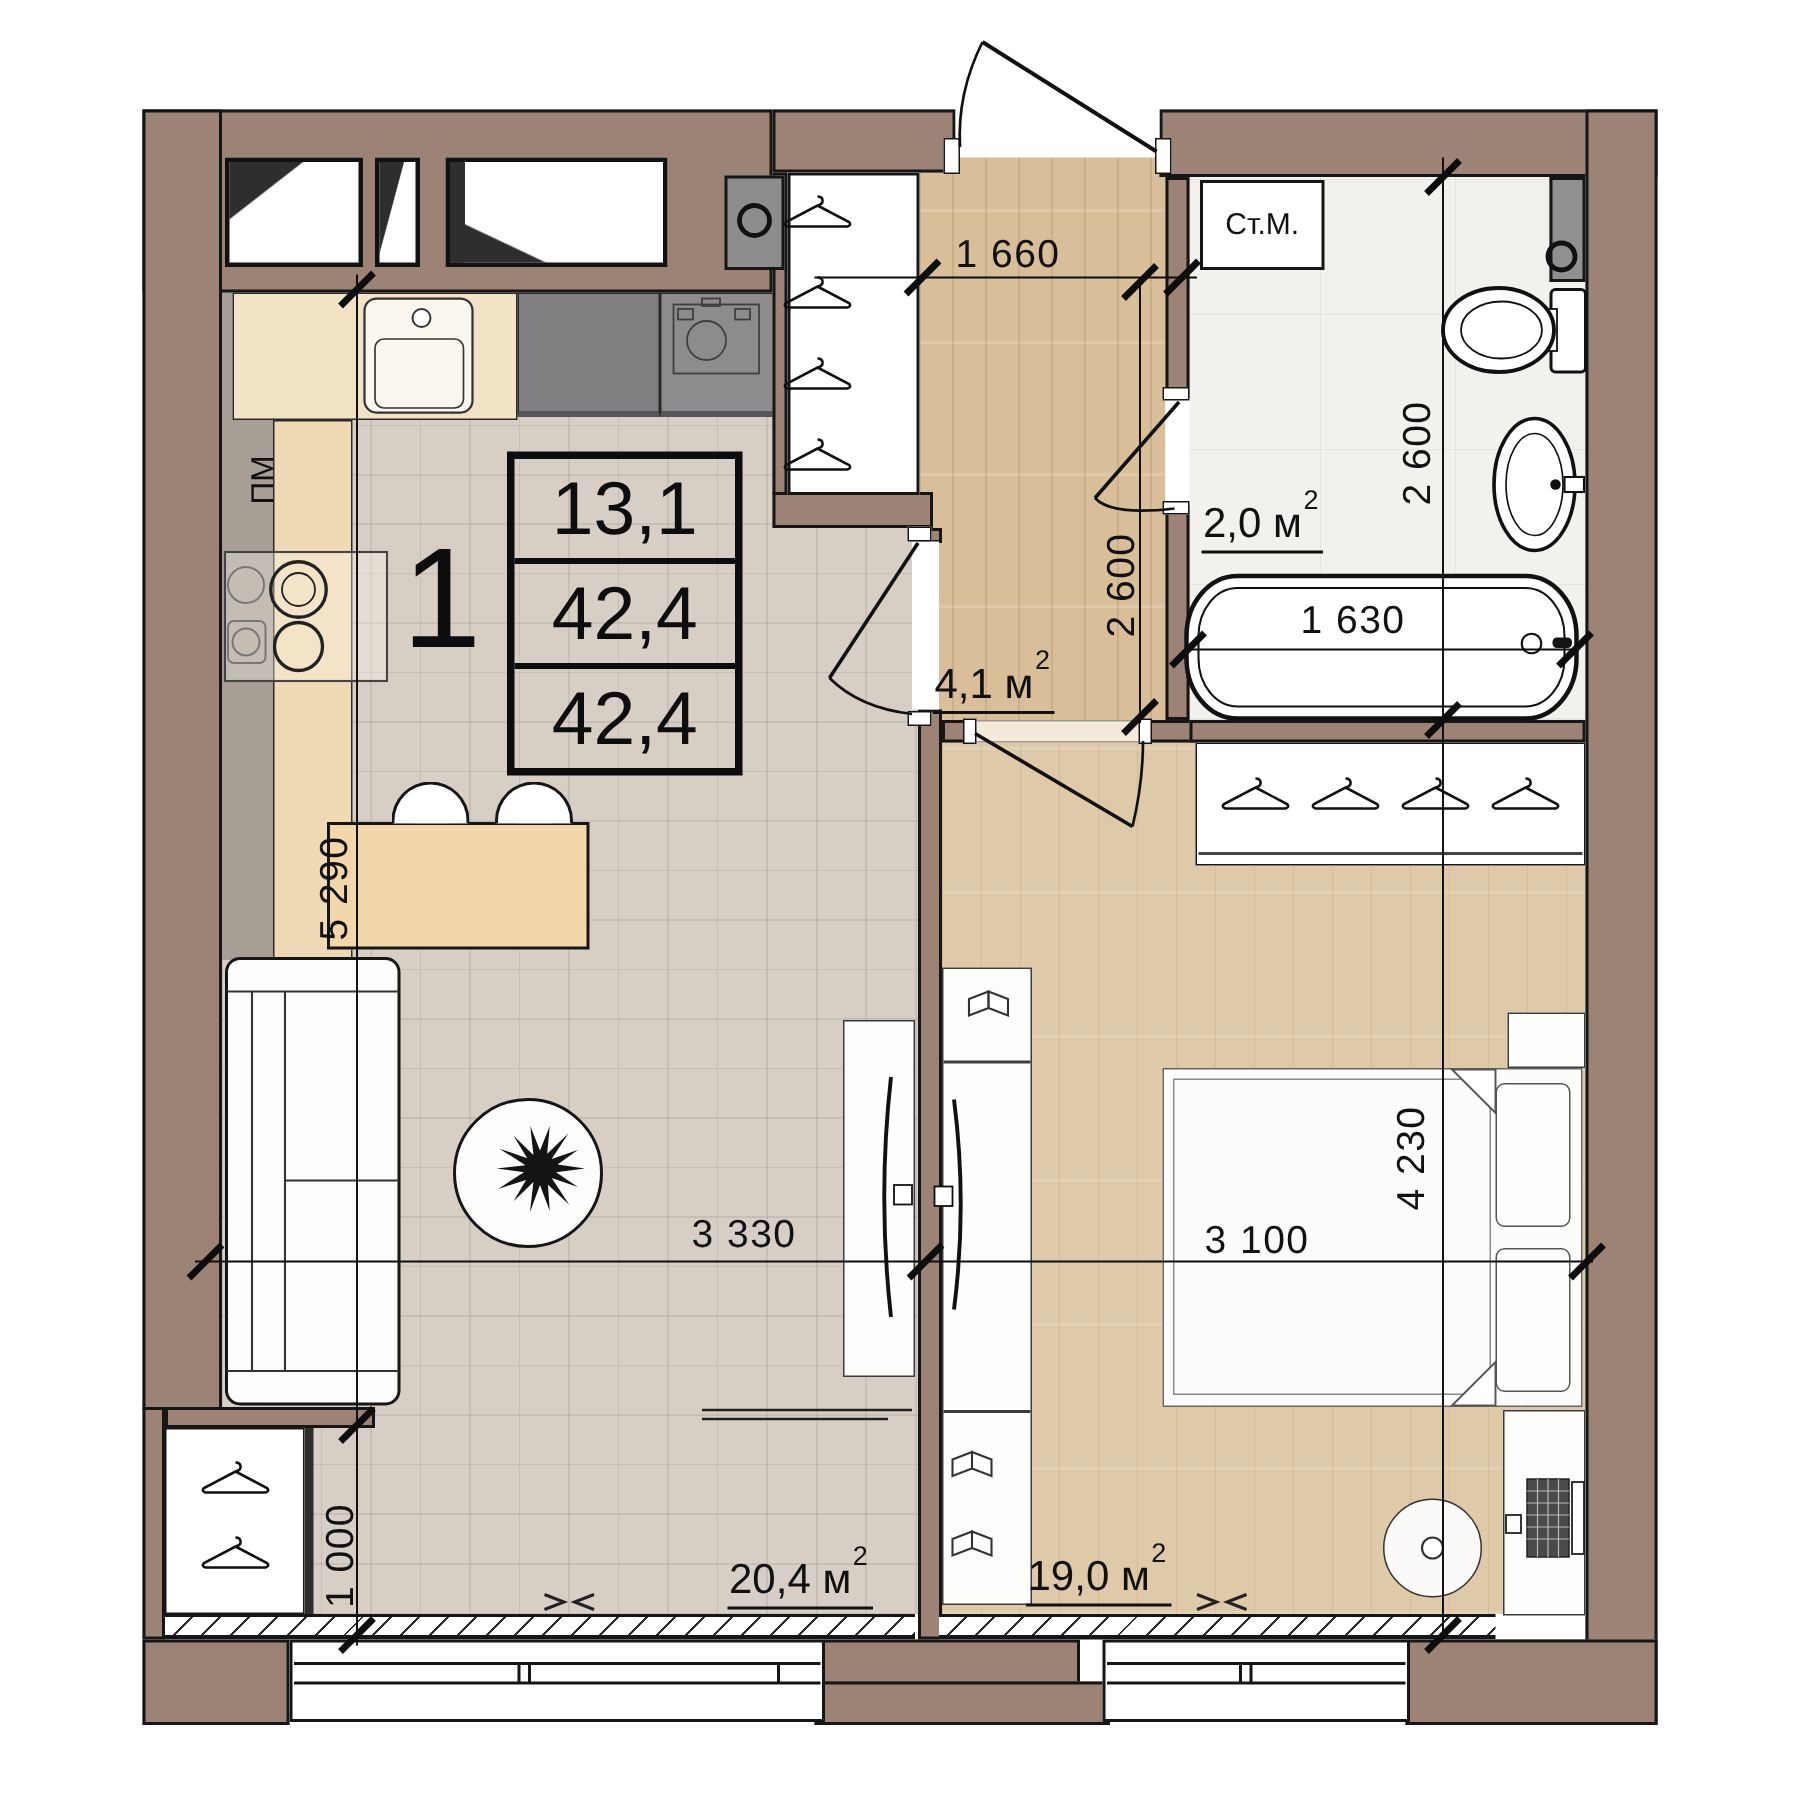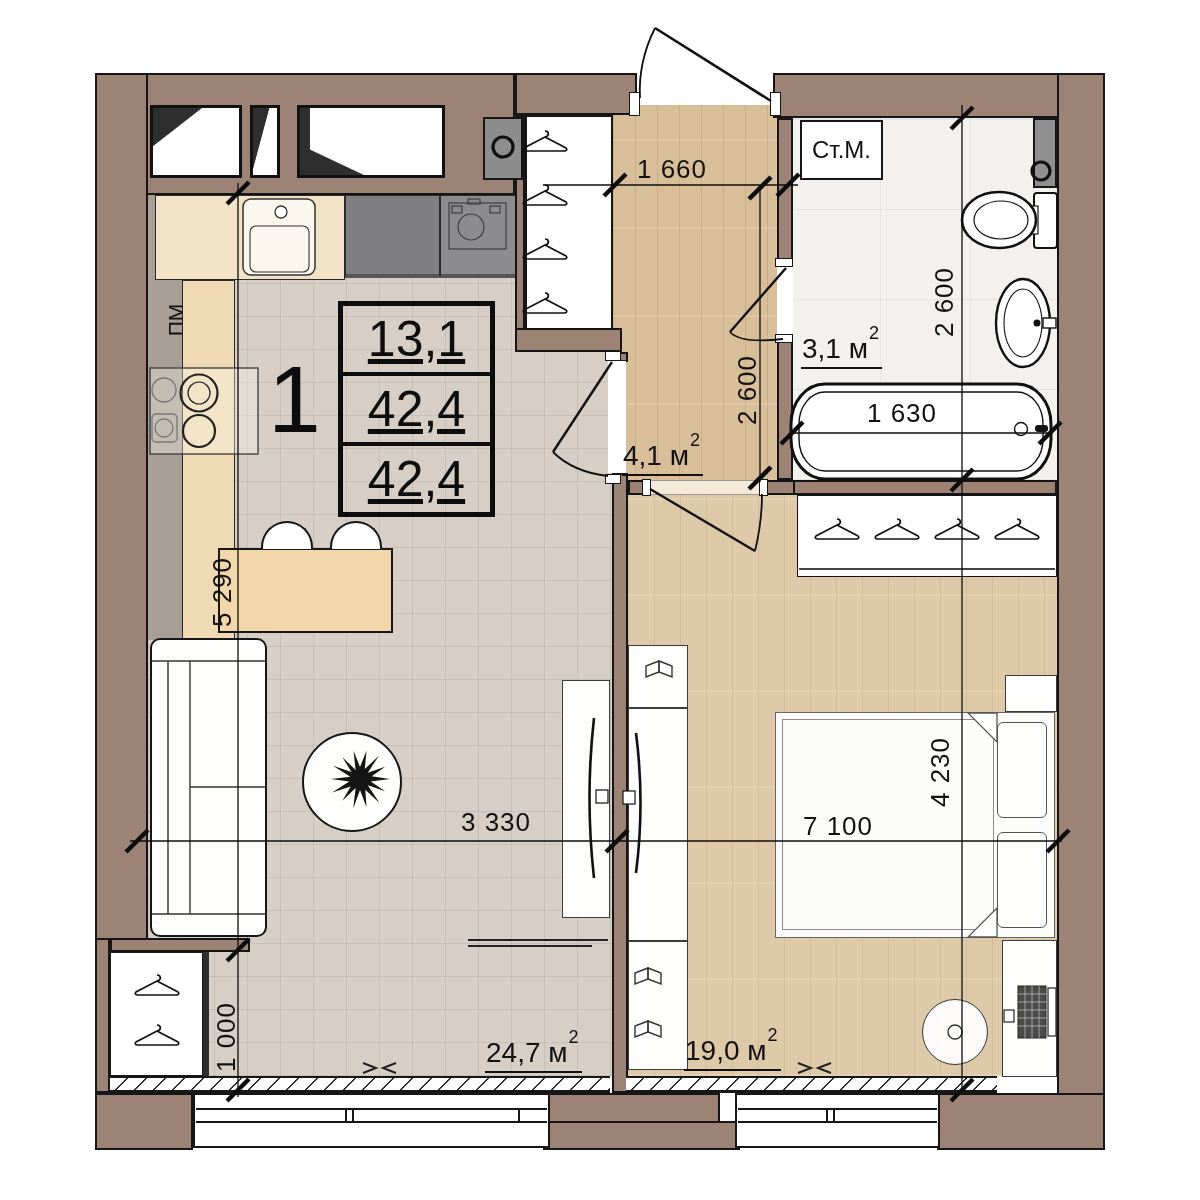--- a/index.html
+++ b/index.html
@@ -22,24 +22,24 @@
     background-image:repeating-linear-gradient(0deg,rgba(0,0,0,.05) 0 1px,transparent 1px 90px),
                      repeating-linear-gradient(90deg,rgba(0,0,0,.05) 0 1px,transparent 1px 90px);}
   .sill{background-color:#fff;border-top:2px solid #161616;border-bottom:3px solid #161616;
     background-image:repeating-linear-gradient(135deg,transparent 0 12px,#2a2a2a 12px 13.4px);}
   .dim{font-size:26px;line-height:1;color:#111;letter-spacing:1px;white-space:nowrap;transform:translate(-50%,-50%);}
   .dim.v{transform:translate(-50%,-50%) rotate(-90deg);}
   .area-label{font-size:28px;line-height:1;color:#111;border-bottom:2.5px solid #111;padding:0 3px 4px 1px;white-space:nowrap;}
   .area-label sup{font-size:18px;position:relative;top:-9px;margin-left:1px;}
   .stool{background:#fff;border:2px solid #161616;border-bottom:none;border-radius:28px 28px 0 0;}
   .infobox{border:5px solid #0d0d0d;background:transparent;display:flex;flex-direction:column;}
-  .infobox .row{flex:1;display:flex;align-items:center;justify-content:center;border-bottom:4px solid #0d0d0d;font-size:50px;color:#0d0d0d;text-decoration:underline;}
+  .infobox .row{flex:1;display:flex;align-items:center;justify-content:center;border-bottom:4px solid #0d0d0d;font-size:50px;color:#0d0d0d;}
   .infobox .row:last-child{border-bottom:none;}
   .bignum{font-size:95px;color:#0d0d0d;line-height:1;}
-  .applabel{font-size:24px;color:#111;}
+  .applabel{font-size:20px;color:#111;}
   svg{position:absolute;left:0;top:0;}
 </style>
 </head>
 <body>
 
 <div id="plan">
 
   <div class="abs floor-tile" style="left:148px;top:195px;width:465px;height:881px;"></div>
   <div class="abs floor-wood" style="left:613px;top:103px;width:164px;height:390px;"></div>
   <div class="abs floor-wood-bed" style="left:628px;top:493px;width:429px;height:583px;"></div>
@@ -318,32 +318,32 @@
         <use href="#tick" transform="translate(1050,433)"></use>
     </g>
   </svg>
 
   <div class="abs dim" style="left:672px;top:169px;">1 660</div>
   <div class="abs dim v" style="left:747px;top:390px;">2 600</div>
   <div class="abs dim v" style="left:944px;top:302px;">2 600</div>
   <div class="abs dim" style="left:902px;top:413px;">1 630</div>
   <div class="abs dim v" style="left:222px;top:592px;">5 290</div>
   <div class="abs dim" style="left:496px;top:822px;">3 330</div>
-  <div class="abs dim" style="left:838px;top:826px;">7 100</div>
+  <div class="abs dim" style="left:838px;top:826px;">3 100</div>
   <div class="abs dim v" style="left:940px;top:772px;">4 230</div>
   <div class="abs dim v" style="left:226px;top:1037px;">1 000</div>
 
   <div class="abs area-label" style="left:801px;top:333px;">
-    <span>3,1 м</span><sup>2</sup>
+    <span>2,0 м</span><sup>2</sup>
   </div>
   <div class="abs area-label" style="left:622px;top:440px;">
     <span>4,1 м</span><sup>2</sup>
   </div>
   <div class="abs area-label" style="left:485px;top:1037px;">
-    <span>24,7 м</span><sup>2</sup>
+    <span>20,4 м</span><sup>2</sup>
   </div>
   <div class="abs area-label" style="left:684px;top:1035px;">
     <span>19,0 м</span><sup>2</sup>
   </div>
 
   <div class="abs applabel" style="left:176px;top:320px;transform:translate(-50%,-50%) rotate(-90deg);font-size:21px;">ПМ</div>
 
   <div class="abs bignum" style="left:268px;top:352px;">1</div>
   <div class="abs infobox" style="left:338px;top:301px;width:157px;height:216px;">
     <div class="row">13,1</div>

